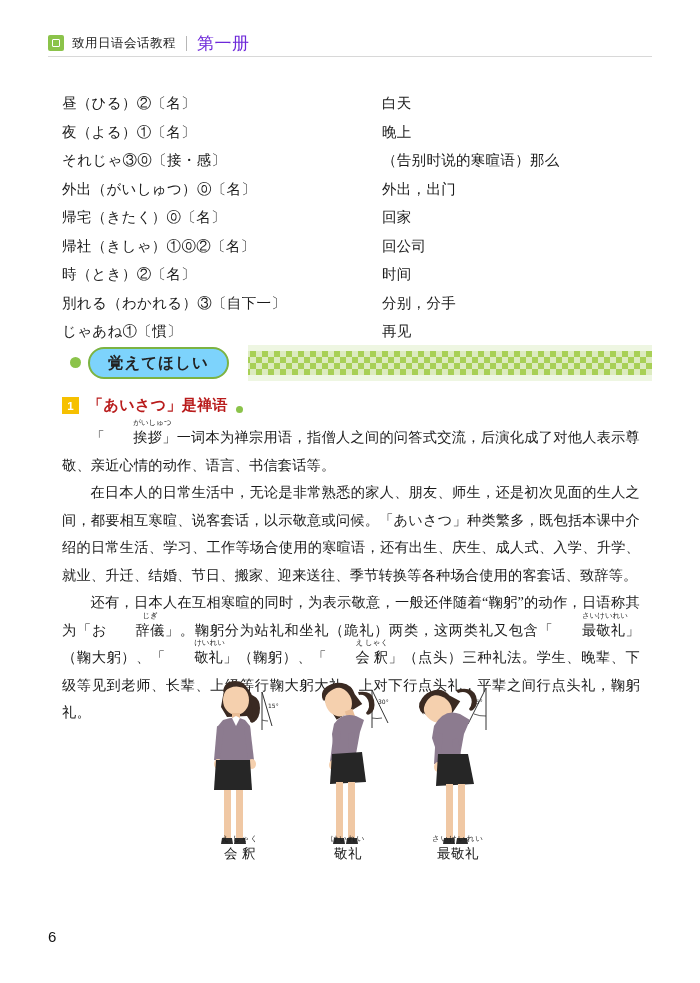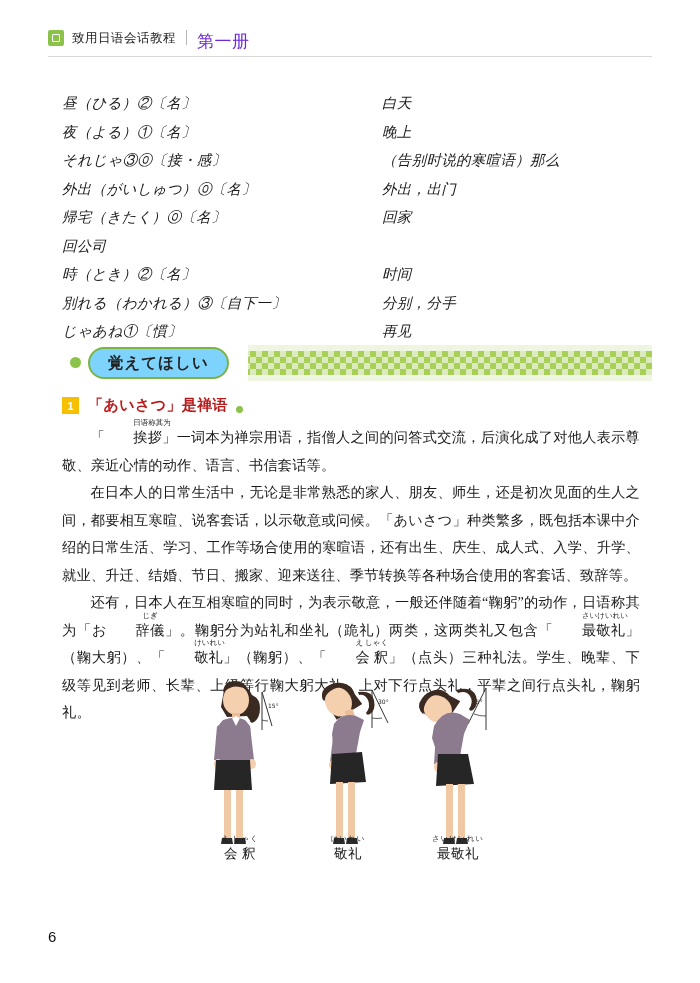--- a/index.html
+++ b/index.html
@@ -17,20 +17,21 @@
   }
 
   
   .page-header {
     position: absolute;
     top: 30px;
     left: 48px;
     right: 48px;
     height: 26px;
     display: flex;
+    align-items: center;
   }
   .header-logo {
     width: 16px;
     height: 16px;
     background: #8bc34a;
     border-radius: 2px;
     position: relative;
     margin-right: 8px;
     flex: none;
   }
@@ -71,21 +72,20 @@
     height: 1px;
     background: #d8d8d8;
   }
 
   
   .vocab-list {
     position: absolute;
     top: 70px;
     left: 62px;
     right: 32px;
-    font-style: italic;
   }
   .vocab-row {
     display: flex;
     align-items: baseline;
     height: 28.5px;
     font-size: 14.5px;
   }
   .vocab-term {
     width: 320px;
     flex: none;
@@ -301,20 +301,21 @@
   </div>
   <div class="vocab-row">
     <span class="vocab-term">外出（がいしゅつ）⓪〔名〕</span>
     <span class="vocab-gloss">外出，出门</span>
   </div>
   <div class="vocab-row">
     <span class="vocab-term">帰宅（きたく）⓪〔名〕</span>
     <span class="vocab-gloss">回家</span>
   </div>
   <div class="vocab-row">
+    <span class="vocab-term">帰社（きしゃ）①⓪②〔名〕</span>
     <span class="vocab-gloss">回公司</span>
   </div>
   <div class="vocab-row">
     <span class="vocab-term">時（とき）②〔名〕</span>
     <span class="vocab-gloss">时间</span>
   </div>
   <div class="vocab-row">
     <span class="vocab-term">別れる（わかれる）③〔自下一〕</span>
     <span class="vocab-gloss">分别，分手</span>
   </div>
@@ -338,21 +339,21 @@
   </div>
 </div>
 
 <div class="numbered-heading">
   <span class="heading-num">1</span>
   <span class="heading-text">「あいさつ」是禅语</span>
   <span class="heading-dot"></span>
 </div>
 
 <div class="body-text">
-  <p><span>「</span><span class="ruby-wrap"><span class="ruby-top">日语称其为</span><span class="ruby-base">挨拶</span></span><span>」一词本为禅宗用语，指僧人之间的问答式交流，后演化成了对他人表示尊敬、亲近心情的动作、语言、书信套话等。</span></p>
+  <p><span>「</span><span class="ruby-wrap"><span class="ruby-top">がいしゅつ</span><span class="ruby-base">挨拶</span></span><span>」一词本为禅宗用语，指僧人之间的问答式交流，后演化成了对他人表示尊敬、亲近心情的动作、语言、书信套话等。</span></p>
 
   <p>在日本人的日常生活中，无论是非常熟悉的家人、朋友、师生，还是初次见面的生人之间，都要相互寒暄、说客套话，以示敬意或问候。「あいさつ」种类繁多，既包括本课中介绍的日常生活、学习、工作等场合使用的寒暄语，还有出生、庆生、成人式、入学、升学、就业、升迁、结婚、节日、搬家、迎来送往、季节转换等各种场合使用的客套话、致辞等。</p>
 
   <p><span>还有，日本人在互相寒暄的同时，为表示敬意，一般还伴随着“鞠躬”的动作，日语称其为「お</span><span class="ruby-wrap"><span class="ruby-top">じぎ</span><span class="ruby-base">辞儀</span></span><span>」。鞠躬分为站礼和坐礼（跪礼）两类，这两类礼又包含「</span><span class="ruby-wrap"><span class="ruby-top">さいけいれい</span><span class="ruby-base">最敬礼</span></span><span>」（鞠大躬）、「</span><span class="ruby-wrap"><span class="ruby-top">けいれい</span><span class="ruby-base">敬礼</span></span><span>」（鞠躬）、「</span><span class="ruby-wrap"><span class="ruby-top">え しゃく</span><span class="ruby-base">会 釈</span></span><span>」（点头）三种礼法。学生、晚辈、下级等见到老师、长辈、上级等行鞠大躬大礼，上对下行点头礼，平辈之间行点头礼，鞠躬礼。</span></p>
 </div>
 
 <div class="illustration">
 
   <div class="figure" style="left:0; width:100px; height:195px;">
     <svg width="100" height="195" viewBox="0 0 100 195">

